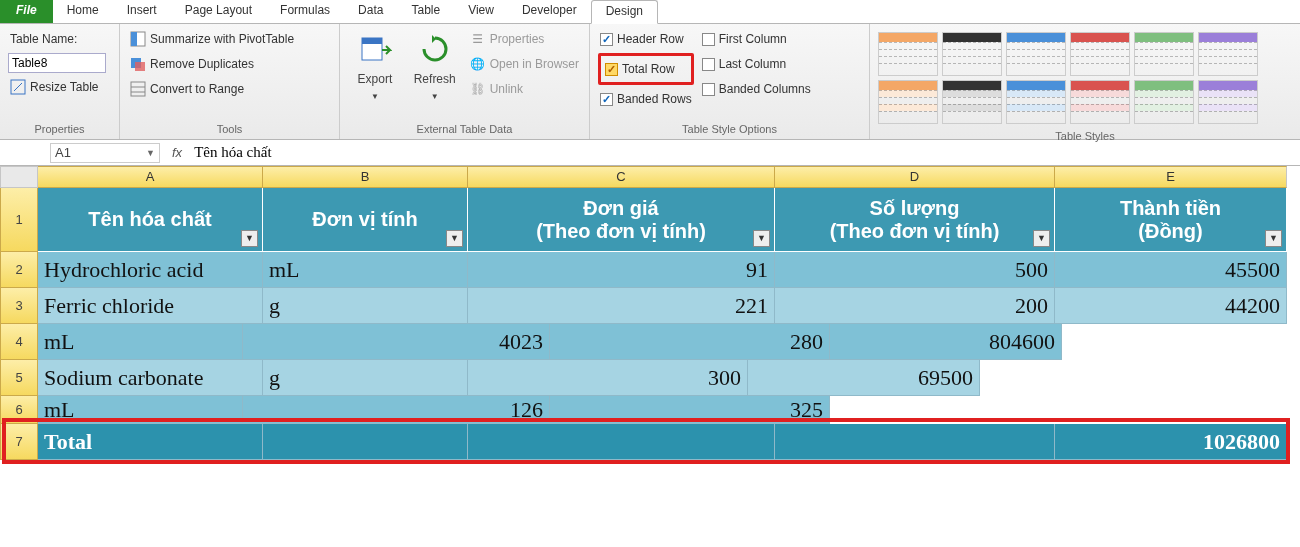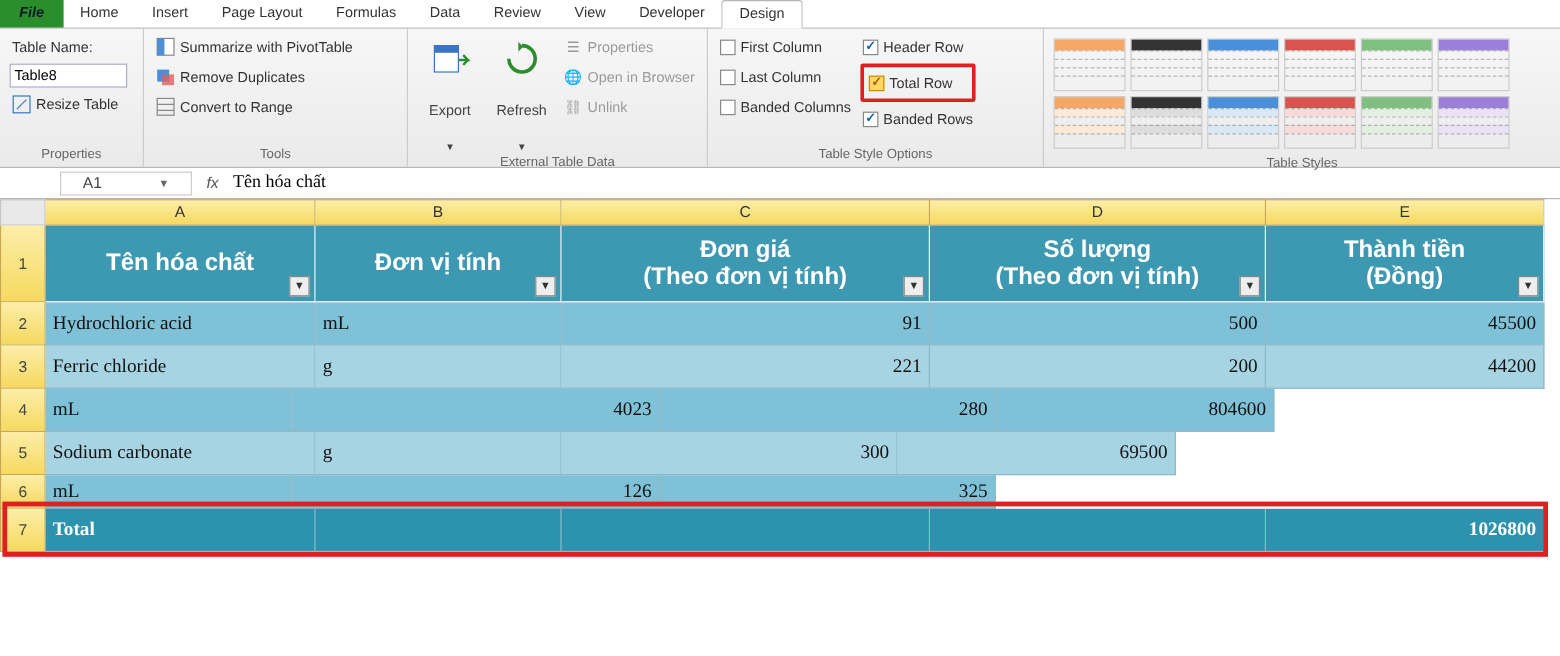--- a/index.html
+++ b/index.html
@@ -1,66 +1,66 @@
 <!DOCTYPE html>
 <html><head>
 <meta charset="utf-8">
 <style>
 *{box-sizing:border-box;margin:0;padding:0;font-family:"Segoe UI",Tahoma,sans-serif}
 body{background:#fff;width:1300px;height:547px;overflow:hidden;font-size:12px;color:#444}
 
 
 .tabs{display:flex;height:24px;border-bottom:1px solid #b6b6b6;background:#fff}
 .tab{padding:3px 14px;color:#333;cursor:pointer;font-size:12px}
-.tab.file{background:#2a8f2a;color:#0f172a;font-style:italic;font-weight:bold;padding:3px 16px}
+.tab.file{background:#2a8f2a;color:#ffffff;font-style:italic;font-weight:bold;padding:3px 16px}
 .tab.active{background:#fff;border:1px solid #b6b6b6;border-bottom:1px solid #fff;margin-bottom:-1px;border-radius:3px 3px 0 0}
 
 
 .ribbon{display:flex;height:116px;background:linear-gradient(#f7f7f7,#eaeaea);border-bottom:1px solid #b6b6b6}
 .group{border-right:1px solid #ccc;padding:4px 8px 2px;display:flex;flex-direction:column;justify-content:space-between}
 .group-label{text-align:center;font-size:11px;color:#666;padding:2px 0}
 .group-body{display:flex;gap:6px;align-items:flex-start;flex:1}
 
 .stack{display:flex;flex-direction:column;gap:3px}
 .ritem{display:flex;align-items:center;gap:4px;height:22px;font-size:12px;color:#333;white-space:nowrap;padding:0 2px}
 .ritem.disabled{color:#9a9a9a}
 .ricon{width:16px;height:16px;display:inline-flex;align-items:center;justify-content:center}
-.bigbtn{display:flex;flex-direction:column;align-items:center;width:54px;gap:19px;padding-top:4px}
+.bigbtn{display:flex;flex-direction:column;align-items:center;width:54px;gap:6px;padding-top:4px}
 .bigicon{width:34px;height:34px;display:flex;align-items:center;justify-content:center}
 
 input.tablename{width:98px;height:20px;border:1px solid #aac;font-size:12px;padding:1px 3px}
 
 .chk{width:13px;height:13px;border:1px solid #888;display:inline-flex;align-items:center;justify-content:center;background:#fff;font-size:11px;line-height:1}
 .chk.checked::after{content:"✓";color:#1166bb;font-weight:bold}
 .chk.totalrow{background:#ffd966;border-color:#d08c00}
 .chk.totalrow::after{color:#b06000}
 .hlred{border:3px solid #e02020;padding:2px 6px 2px 2px;border-radius:2px}
 
 
 .styles-gallery{display:flex;gap:4px;flex-wrap:wrap;width:400px;padding:4px 0}
 .style-thumb{width:60px;height:44px;border:1px solid #ccc;display:flex;flex-direction:column}
 .style-thumb .hrow{height:9px}
 .style-thumb .brow{height:7px;border-top:1px dashed rgba(0,0,0,.25)}
 
 
 .fbar{display:flex;align-items:center;height:26px;border-bottom:1px solid #b6b6b6;font-size:13px}
-.namebox{width:110px;border:1px solid #ccc;margin:2px 4px 2px 50px;height:20px;padding:1px 18px;background:#fff;display:flex;align-items:center;justify-content:space-between}
+.namebox{width:110px;border:1px solid #ccc;margin:2px 4px 2px 50px;height:20px;padding:1px 4px;background:#fff;display:flex;align-items:center;justify-content:space-between}
 .fx{font-style:italic;color:#555;margin:0 8px}
 .finput{flex:1;border:none;height:22px;font-size:15px;padding:0 4px;outline:none;font-family:"Times New Roman",serif}
 
 
 .sheet{position:relative}
 .colhdrs{display:flex;height:22px}
 .corner{width:38px;background:#e9e9e9;border:1px solid #c6c6c6}
 .ch{background:linear-gradient(#fdeea8,#f6d95f);border:1px solid #cba94a;border-left:none;text-align:center;font-size:13px;color:#333;line-height:20px}
 .chA{width:225px}.chB{width:205px}.chC{width:307px}.chD{width:280px}.chE{width:232px}
 
 .row{display:flex}
 .rh{width:38px;background:linear-gradient(#fdeea8,#f6d95f);border:1px solid #cba94a;border-top:none;text-align:center;font-size:13px;line-height:1;display:flex;align-items:center;justify-content:center}
-.cell{border-right:1px solid #8fb9c9;border-bottom:1px solid #8fb9c9;font-family:"Times New Roman",serif;font-size:16px;color:#111;padding:0 6px;display:flex;align-items:center;overflow:hidden}
+.cell{border-right:1px solid #8fb9c9;border-bottom:1px solid #8fb9c9;font-family:"Times New Roman",serif;font-size:22px;color:#111;padding:0 6px;display:flex;align-items:center;overflow:hidden}
 .cA{width:225px}.cB{width:205px}.cC{width:307px;justify-content:flex-end}.cD{width:280px;justify-content:flex-end}.cE{width:232px;justify-content:flex-end}
 
 .hdrRow .cell{background:#3d99b2;color:#fff;font-weight:bold;justify-content:center;text-align:center;font-size:20px;line-height:1.15;position:relative;border-right:1px solid #fff;border-bottom:1px solid #fff}
 .dropbtn{position:absolute;right:4px;bottom:4px;width:17px;height:17px;background:#eee;border:1px solid #888;display:flex;align-items:center;justify-content:center;font-size:9px;color:#333}
 .bandA{background:#7fc1d6}
 .bandB{background:#a6d4e3}
 .totalRow .cell{background:#2c92ad;color:#fff;font-weight:bold;font-family:"Times New Roman",serif}
 .totalRow .cA{justify-content:flex-start}
 
 .redbox-total{position:absolute;border:4px solid #e02020;pointer-events:none}
@@ -70,21 +70,21 @@
 </head>
 <body>
 
 <div class="tabs">
   <div class="tab file">File</div>
   <div class="tab">Home</div>
   <div class="tab">Insert</div>
   <div class="tab">Page Layout</div>
   <div class="tab">Formulas</div>
   <div class="tab">Data</div>
-  <div class="tab">Review</div>
+  <div class="tab">Table</div>
   <div class="tab">View</div>
   <div class="tab">Developer</div>
   <div class="tab active">Design</div>
 </div>
 
 <div class="ribbon">
 
   <div class="group" style="width:120px">
     <div class="group-body">
         <div class="stack">
@@ -178,48 +178,48 @@
           </div>
       </div>
     </div>
     <div class="group-label">External Table Data</div>
   </div>
 
   <div class="group" style="width:280px">
     <div class="group-body">
       <div class="stack">
         <div class="ritem">
-            <span class="chk"></span>
-            <span>First Column</span>
-          </div>
-        <div class="ritem">
-            <span class="chk"></span>
-            <span>Last Column</span>
-          </div>
-        <div class="ritem">
-            <span class="chk"></span>
-            <span>Banded Columns</span>
-          </div>
-      </div>
-      <div class="stack">
-        <div class="ritem">
             <span class="chk checked"></span>
             <span>Header Row</span>
           </div>
         <div class="hlred">
           <div class="ritem">
               <span class="chk checked totalrow"></span>
               <span>Total Row</span>
             </div>
         </div>
         <div class="ritem">
             <span class="chk checked"></span>
             <span>Banded Rows</span>
           </div>
       </div>
+      <div class="stack">
+        <div class="ritem">
+            <span class="chk"></span>
+            <span>First Column</span>
+          </div>
+        <div class="ritem">
+            <span class="chk"></span>
+            <span>Last Column</span>
+          </div>
+        <div class="ritem">
+            <span class="chk"></span>
+            <span>Banded Columns</span>
+          </div>
+      </div>
     </div>
     <div class="group-label">Table Style Options</div>
   </div>
 
   <div class="group" style="flex:1;border-right:none">
     <div class="group-body">
       <div class="styles-gallery">
         <div class="style-thumb">
             <div class="hrow" style="background:#f4a766"></div>
             <div class="brow"></div>

